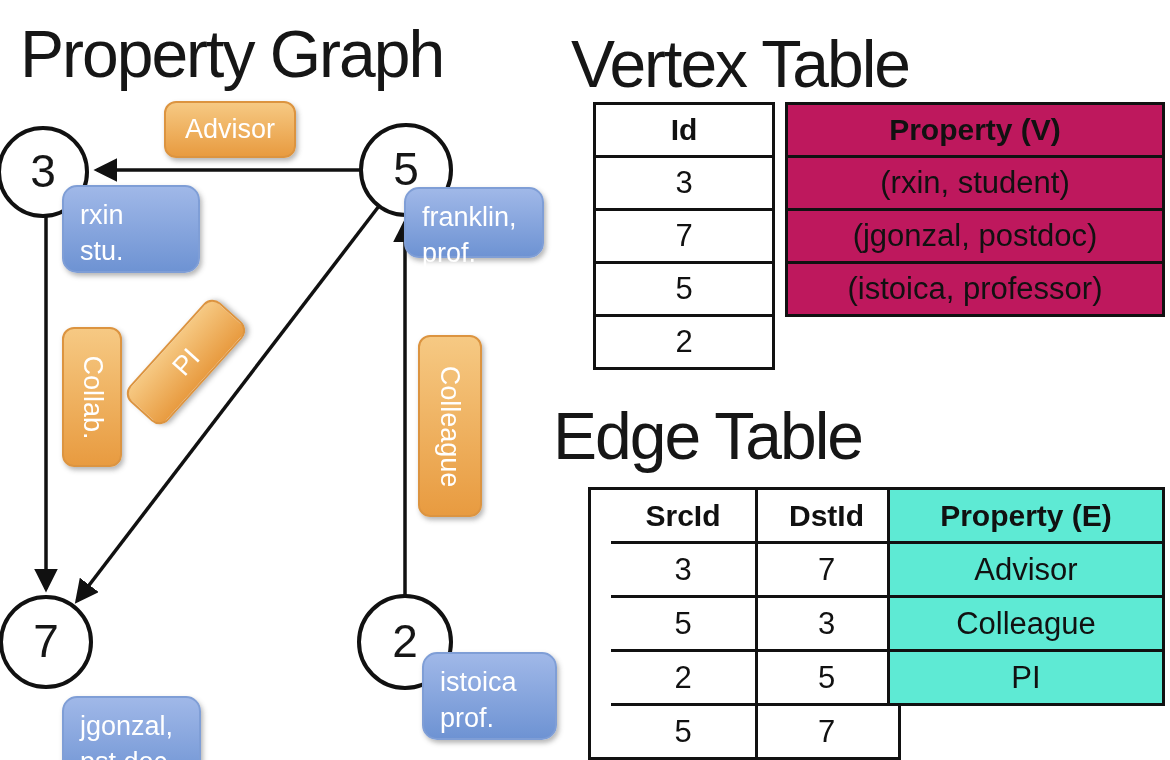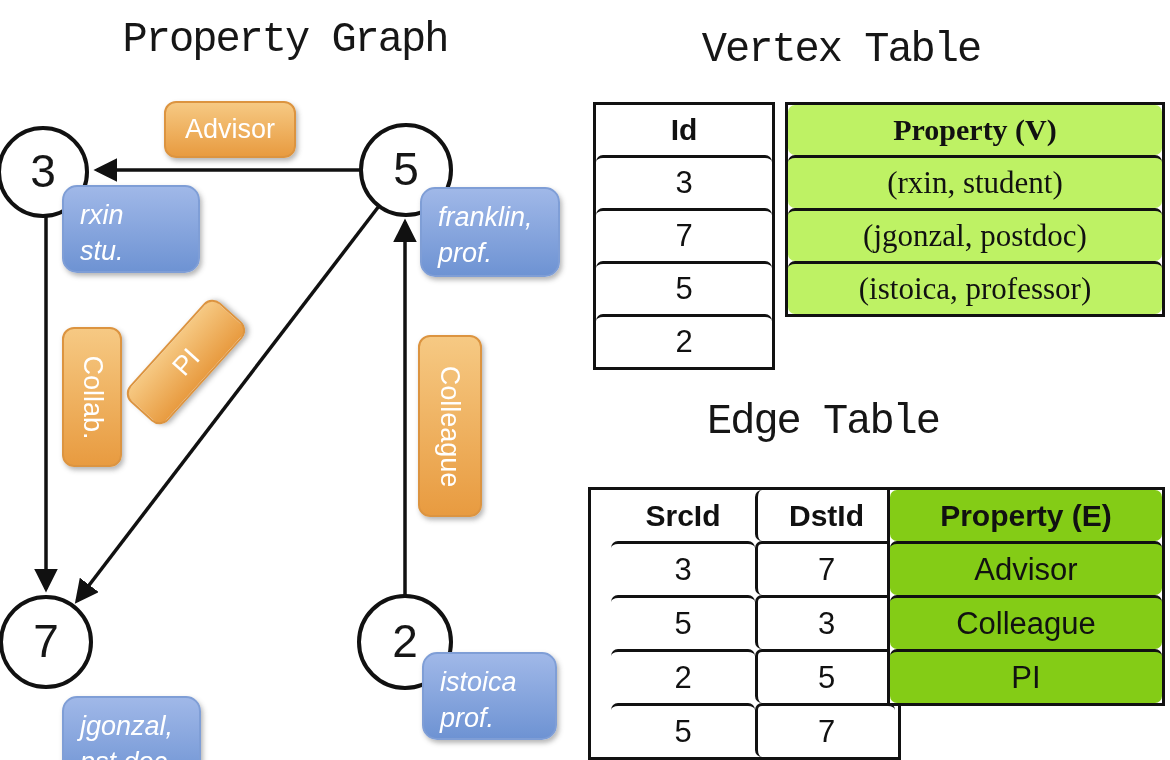--- a/index.html
+++ b/index.html
@@ -5,22 +5,22 @@
   html,body{margin:0;padding:0;}
   body{
     width:1170px;height:760px;position:relative;overflow:hidden;
     background:#ffffff;
     font-family:"Liberation Sans", sans-serif;
     color:#111;
   }
   .abs{position:absolute;}
   
   .big-title{
-    font-size:42px;font-weight:400;letter-spacing:-2px;color:#161616;
-    text-align:center;white-space:nowrap;font-family:Liberation Mono, monospace;
+    font-size:66px;font-weight:400;letter-spacing:-2px;color:#161616;
+    text-align:left;white-space:nowrap;
   }
   
   #graph-svg{position:absolute;left:0;top:0;z-index:1;}
   .node-num{
     position:absolute;z-index:3;transform:translate(-50%,-52%);
     font-size:46px;color:#161616;
   }
   
   .pill{
     position:absolute;z-index:2;border-radius:12px;
@@ -33,38 +33,37 @@
     font-size:27px;
   }
   .pill.blue{
     background:linear-gradient(#a0b8e8,#6e93d3);
     border:2px solid #7f9ed6;
     border-radius:15px;
     font-size:27px;line-height:1.35;
     align-items:flex-start;justify-content:flex-start;
     padding:10px 12px 0 16px;box-sizing:border-box;
     text-align:left;
-    font-style:italic;
   }
   .rot90{transform:rotate(90deg);white-space:nowrap;}
   #pi-pill{transform:rotate(-48deg);}
   
   .tcol{
     position:absolute;z-index:2;border:3px solid #111;background:#fff;
   }
   .vcell,.ecell{
     display:flex;align-items:center;justify-content:center;
-    font-size:31px;border-top:3px solid #111;border-radius:7px;
+    font-size:31px;border-top:3px solid #111;
   }
   .vcell{height:50px;}
   .ecell{height:51px;}
   .vcell:first-child{border-top:none;}
   .head{font-weight:700;font-size:30px;}
-  #vt-prop .vcell{background:#bef264;font-family:Liberation Serif, serif;}
-  #et-prop .ecell{background:#84cc16;}
+  #vt-prop .vcell{background:#be185d;}
+  #et-prop .ecell{background:#5eead4;}
   #et-prop .ecell:first-child{border-top:none;}
   #et-left{display:grid;grid-template-columns:144px 140px;}
   #et-left .ecell:nth-child(-n+2){border-top:none;}
   #et-left .col2{border-left:3px solid #111;}
 </style>
 </head>
 <body>
 
 <div class="abs big-title" style="left:20px;top:16px;width:530px;">Property Graph</div>
 <div class="abs big-title" style="left:571px;top:14px;width:540px;margin-top:12px;">Vertex Table</div>
@@ -100,21 +99,21 @@
 <div class="pill orange" id="pi-pill" style="left:119px;top:336px;width:130px;height:48px;">
   <span>PI</span>
 </div>
 <div class="pill orange" style="left:418px;top:335px;width:60px;height:178px;">
   <span class="rot90">Colleague</span>
 </div>
 
 <div class="pill blue" style="left:62px;top:185px;width:138px;height:88px;">
   <span><span>rxin</span><br><span>stu.</span></span>
 </div>
-<div class="pill blue" style="left:420px;top:187px;width:140px;height:90px;">
+<div class="pill blue" style="left:404px;top:187px;width:140px;height:71px;">
   <span><span>franklin,</span><br><span>prof.</span></span>
 </div>
 <div class="pill blue" style="left:62px;top:652px;width:139px;height:90px;margin-top:44px;">
   <span><span>jgonzal,</span><br><span>pst.doc.</span></span>
 </div>
 <div class="pill blue" style="left:422px;top:652px;width:135px;height:88px;">
   <span><span>istoica</span><br><span>prof.</span></span>
 </div>
 
 <div id="vt-id" class="tcol" style="left:593px;top:102px;width:176px;">

